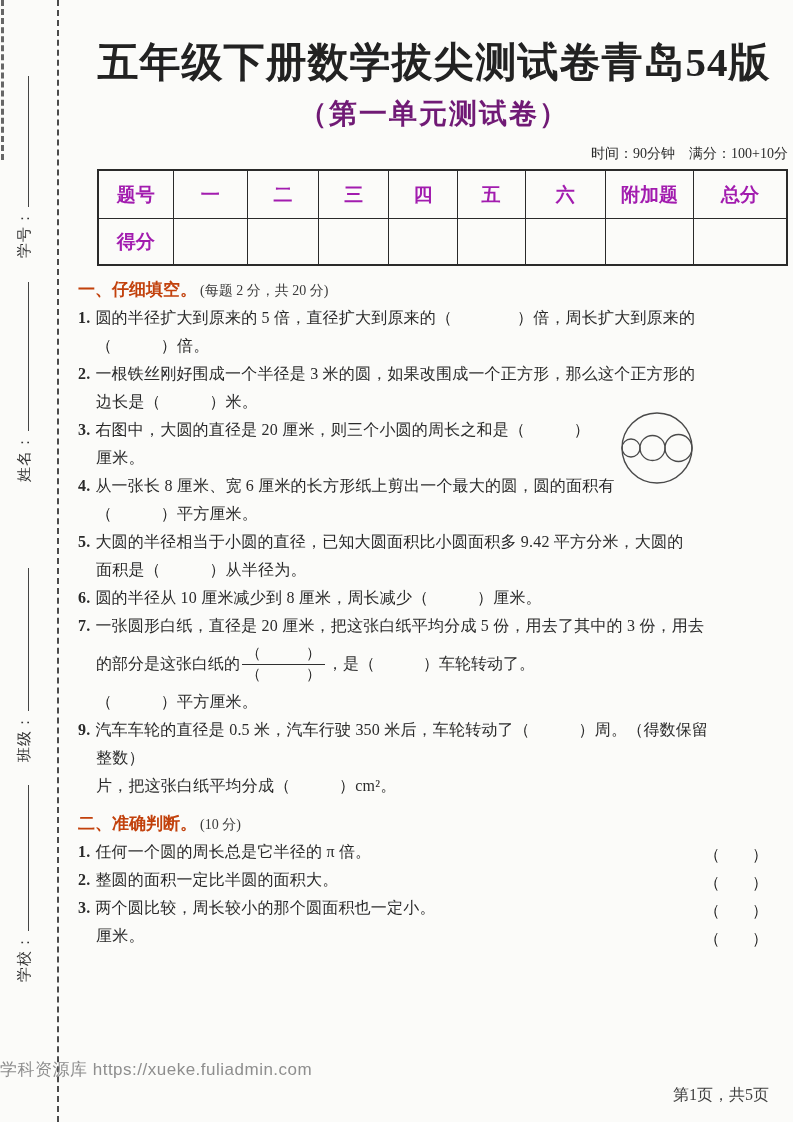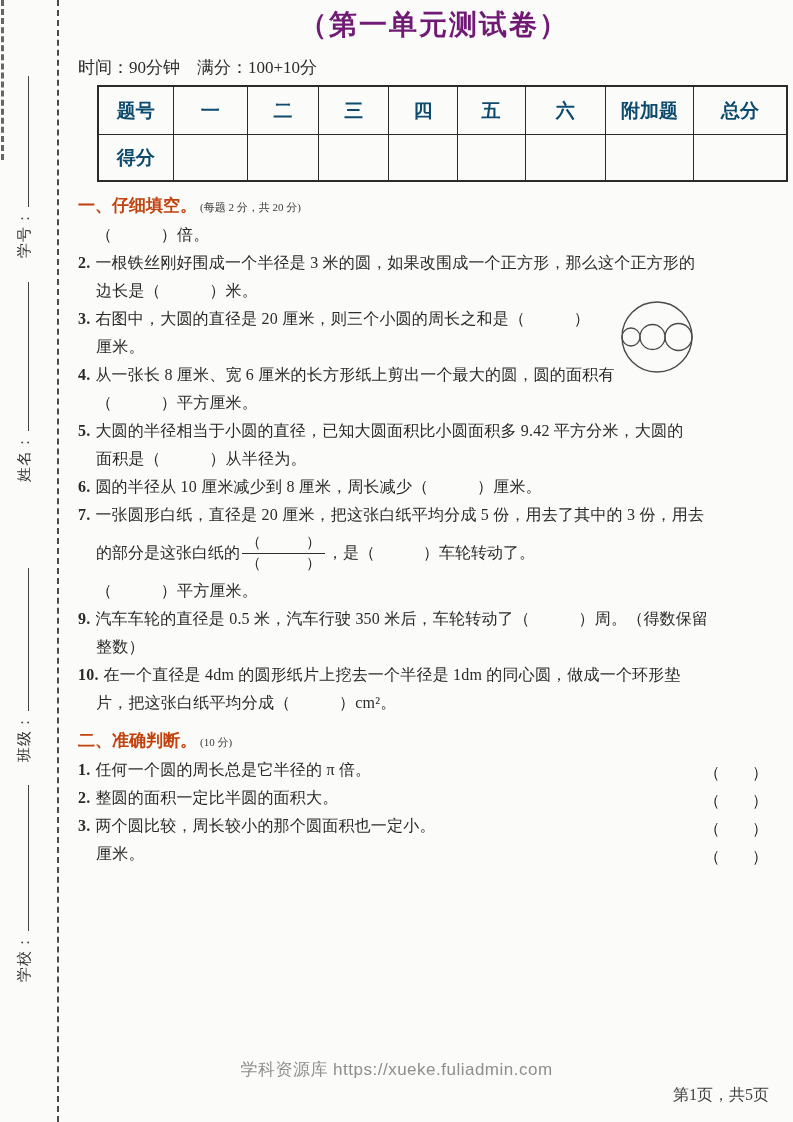--- a/index.html
+++ b/index.html
@@ -19,46 +19,46 @@
   .side-field .lbl{flex:0 0 auto;letter-spacing:1px;}
   .side-field .write-line{flex:1 1 auto;border-bottom:1.6px solid #444;height:0.85em;margin-left:3px;}
   .f1{top:258px;width:182px;}
   .f2{top:482px;width:200px;}
   .f3{top:762px;width:194px;}
   .f4{top:982px;width:197px;}
   
   .main{position:absolute;left:78px;top:0;width:712px;}
   .title{margin-top:36px;text-align:center;font-size:41px;font-weight:700;line-height:1.3;letter-spacing:1px;color:#222;}
   .subtitle{margin-top:6px;text-align:center;font-size:28px;font-weight:700;letter-spacing:2px;color:#701a75;}
-  .meta{margin-top:12px;text-align:left;font-size:17px;padding-right:2px;color:#2a2a2a;}
+  .meta{margin-top:12px;text-align:right;font-size:14px;padding-right:2px;color:#2a2a2a;}
   
   table.score{border-collapse:collapse;margin:6px 0 0 19px;width:691px;border:2px solid #2a2a2a;table-layout:fixed;}
   table.score td{
     border:1.2px solid #2a2a2a;text-align:center;vertical-align:middle;
-    font-family:"Liberation Sans","DejaVu Sans",sans-serif;font-weight:700;font-size:19px;color:#0c4a6e;
+    font-family:"Liberation Sans","DejaVu Sans",sans-serif;font-weight:700;font-size:19px;color:#a21caf;
   }
   tr.r1 td{height:45px;}
   tr.r2 td{height:43px;}
   
   .sec-heading{margin-top:10px;font-size:17px;line-height:27px;}
   .sec-heading .h{font-family:"Liberation Sans","DejaVu Sans",sans-serif;font-weight:700;color:#c2410c;}
-  .sec-heading .note{font-size:11px;color:#3a3a3a;margin-left:3px;}
+  .sec-heading .note{font-size:14px;color:#3a3a3a;margin-left:3px;}
   .q{position:relative;}
   .qline{line-height:28px;font-size:16px;letter-spacing:0.2px;}
   .qnum{font-weight:700;margin-right:5px;}
   .cont{padding-left:18px;}
   .frac-line{display:flex;align-items:center;height:48px;padding-left:18px;font-size:16px;}
   .frac{display:inline-flex;flex-direction:column;align-items:center;margin:0 2px;font-size:15px;line-height:19px;}
   .frac .top{border-bottom:1.5px solid #2f2f2f;padding:0 4px 1px;}
   .frac .bot{padding:0 4px;}
   .jitem{position:relative;}
   .jbracket{position:absolute;right:22px;bottom:0;font-size:16px;}
   .fig{position:absolute;right:94px;top:-8px;width:78px;height:80px;}
   
-  .footer-src{position:absolute;top:1058px;left:0;width:793px;text-align:center;
+  .footer-src{position:absolute;top:1058px;left:0;width:793px;
     font-family:"Liberation Sans","DejaVu Sans",sans-serif;font-size:17px;color:#8e8e8e;letter-spacing:0.5px;}
   .footer-page{position:absolute;top:1085px;left:0;width:769px;text-align:right;font-size:16px;color:#3f3f3f;}
 </style>
 </head>
 <body>
 
 <div class="edge-dash"></div>
 <div class="margin-divider"></div>
 
 <div class="side-field f1">
@@ -73,20 +73,21 @@
   <span class="lbl">班级：</span>
   <span class="write-line"></span>
 </div>
 <div class="side-field f4">
   <span class="lbl">学校：</span>
   <span class="write-line"></span>
 </div>
 
 <div class="main">
 
+  <div class="title">五年级下册数学拔尖测试卷青岛54版</div>
   <div class="subtitle">（第一单元测试卷）</div>
   <div class="meta">时间：90分钟　满分：100+10分</div>
 
   <table class="score">
     <colgroup>
       <col style="width:75px">
         <col style="width:74px">
         <col style="width:71px">
         <col style="width:70px">
       <col style="width:68px">
@@ -119,20 +120,21 @@
       <td></td>
     </tr>
   </tbody>
     </table>
 
   <div class="sec-heading">
     <span class="h">一、仔细填空。</span><span class="note">(每题 2 分，共 20 分)</span>
   </div>
 
   <div class="q">
+    <div class="qline"><span class="qnum">1.</span><span>圆的半径扩大到原来的 5 倍，直径扩大到原来的（　　　　）倍，周长扩大到原来的</span></div>
     <div class="qline cont">（　　　）倍。</div>
   </div>
 
   <div class="q">
     <div class="qline"><span class="qnum">2.</span><span>一根铁丝刚好围成一个半径是 3 米的圆，如果改围成一个正方形，那么这个正方形的</span></div>
     <div class="qline cont">边长是（　　　）米。</div>
   </div>
 
   <div class="q">
     <svg class="fig" viewBox="0 0 78 80" xmlns="http://www.w3.org/2000/svg">
@@ -174,21 +176,20 @@
   <div class="q">
     <div class="qline cont">（　　　）平方厘米。</div>
   </div>
 
   <div class="q">
     <div class="qline"><span class="qnum">9.</span><span>汽车车轮的直径是 0.5 米，汽车行驶 350 米后，车轮转动了（　　　）周。（得数保留</span></div>
     <div class="qline cont">整数）</div>
   </div>
 
   <div class="q">
-    <div class="qline"><span class="qnum">10.</span><span>在一个直径是 4dm 的圆形纸片上挖去一个半径是 1dm 的同心圆，做成一个环形垫</span></div>
     <div class="qline cont">片，把这张白纸平均分成（　　　）cm²。</div>
   </div>
 
   <div class="sec-heading">
     <span class="h">二、准确判断。</span><span class="note">(10 分)</span>
   </div>
 
   <div class="q jitem">
     <div class="qline"><span class="qnum">1.</span><span>任何一个圆的周长总是它半径的 π 倍。</span></div>
     <span class="jbracket">（　　）</span>

